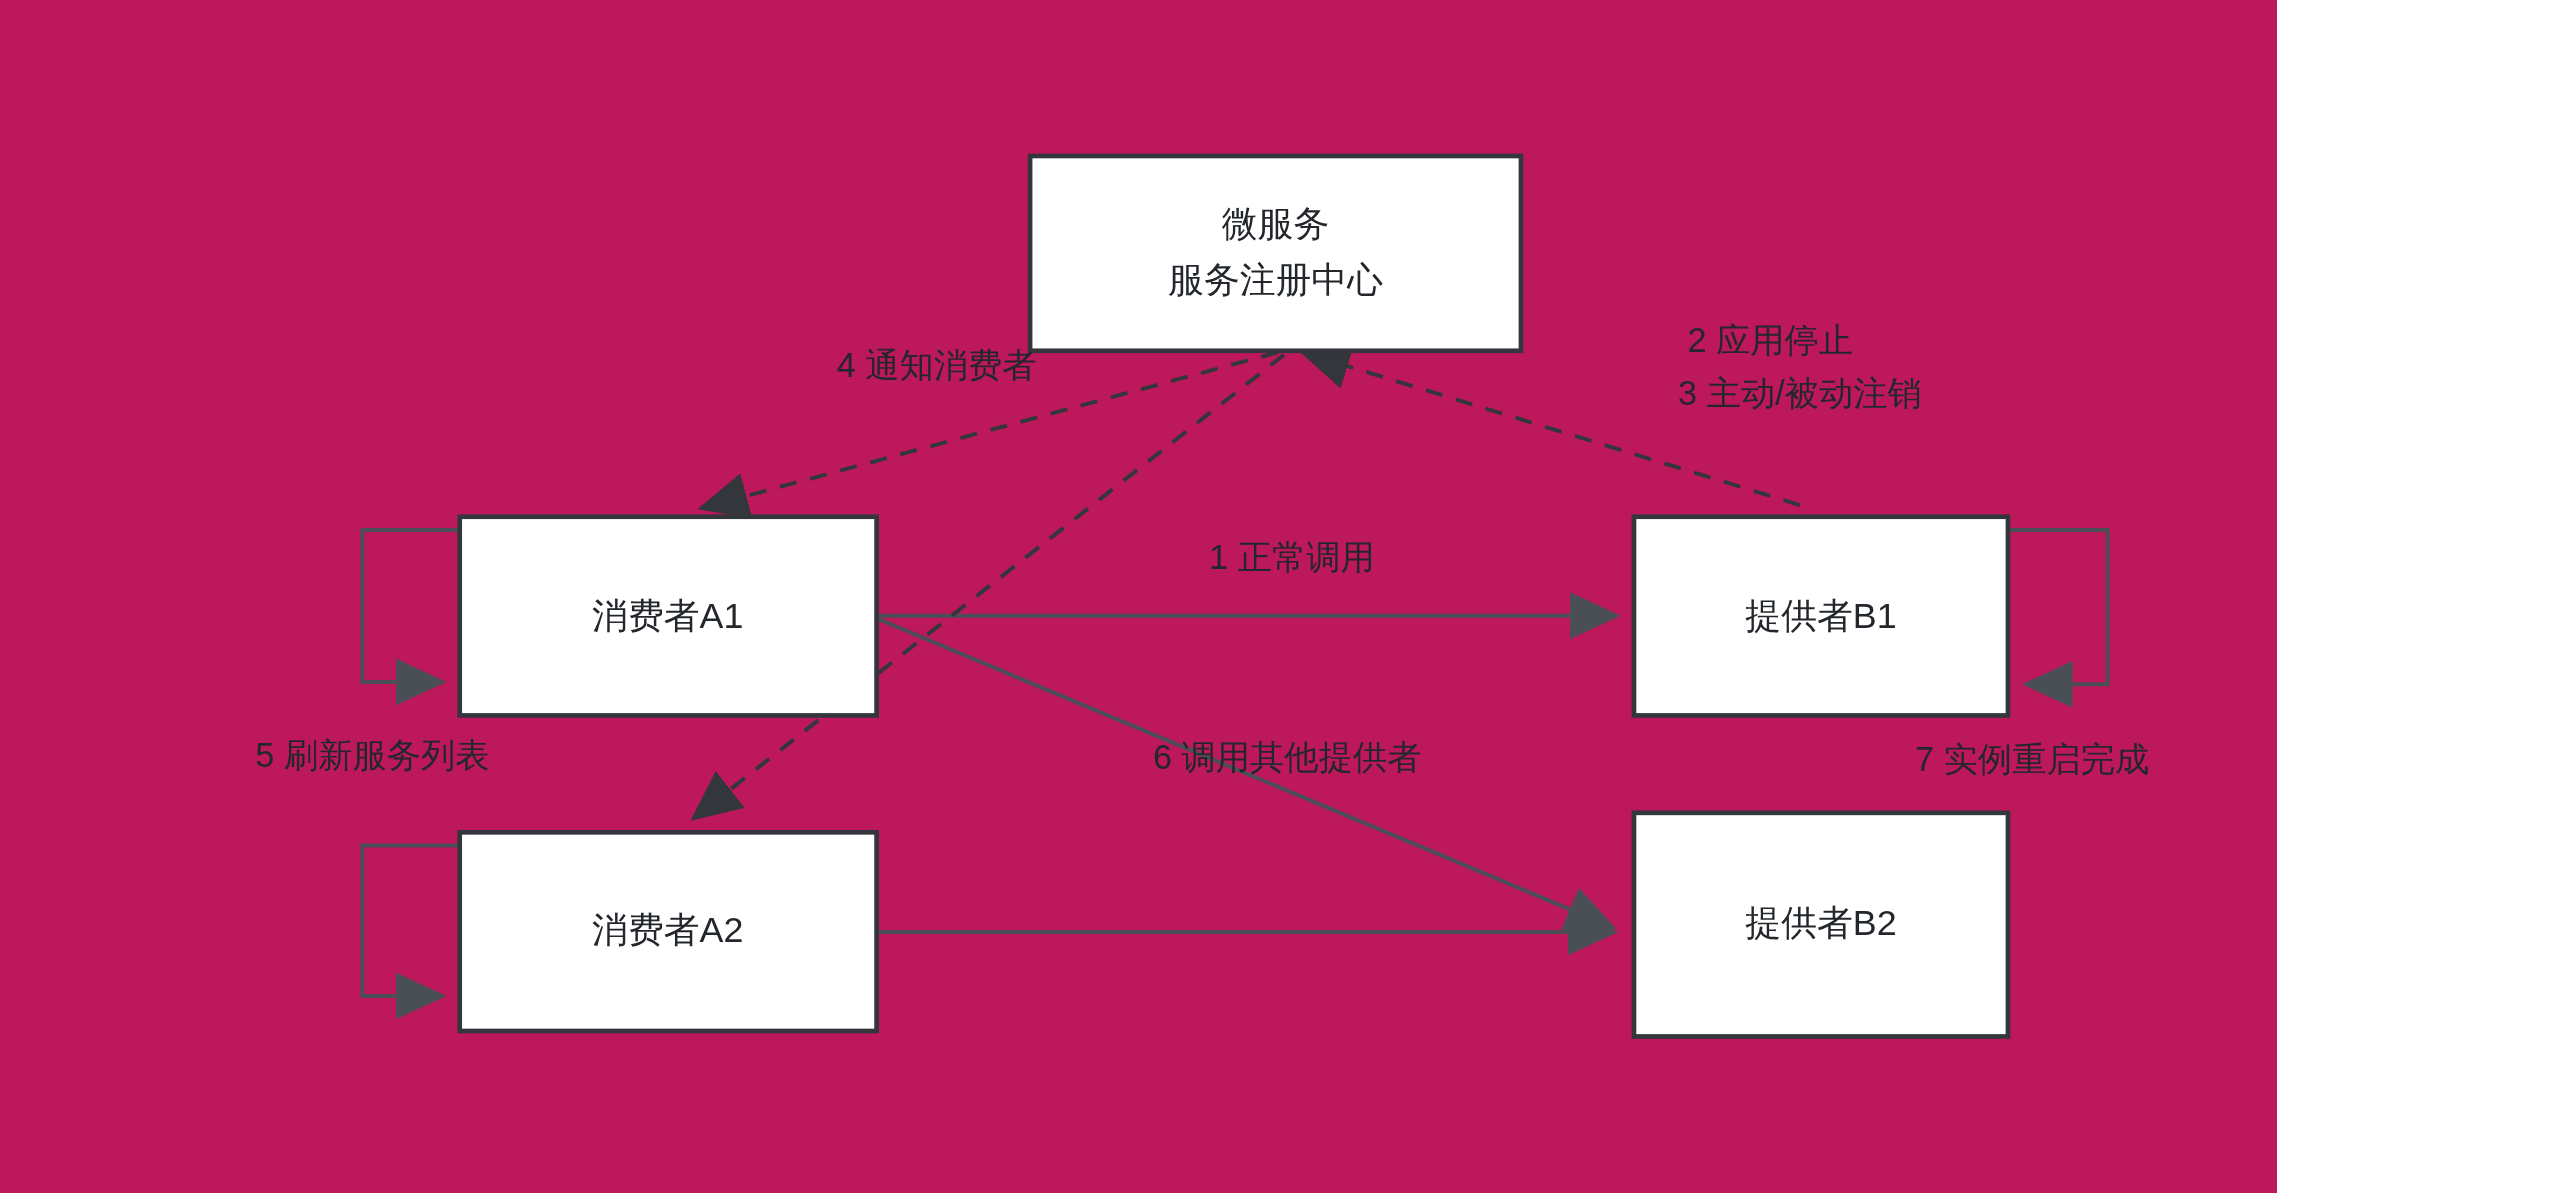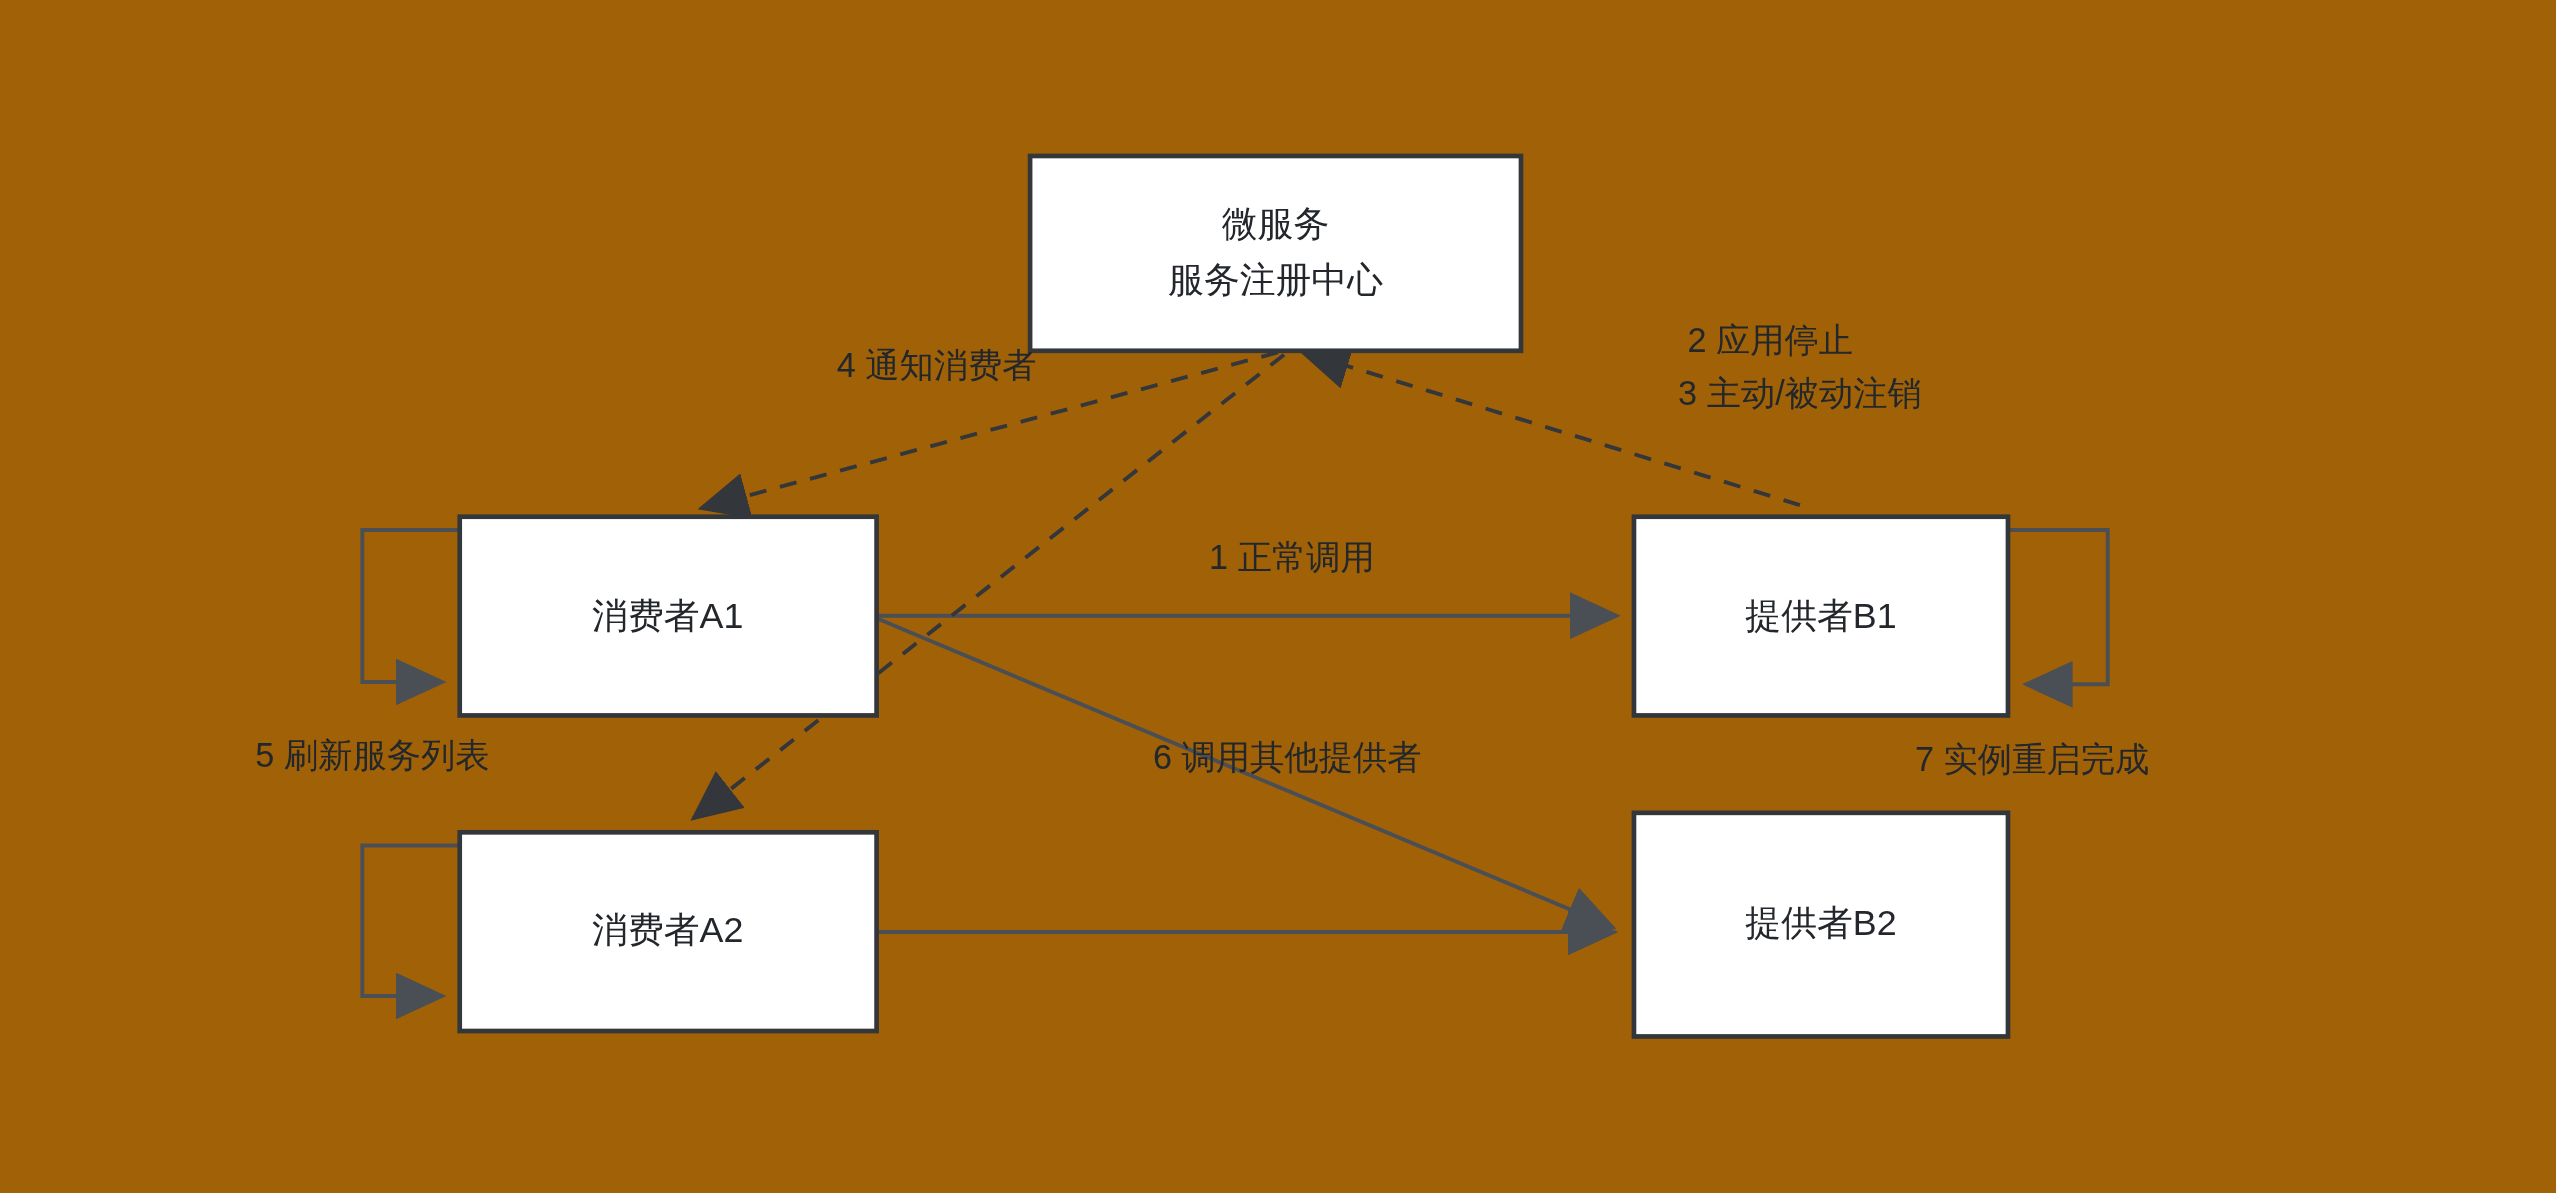--- a/index.html
+++ b/index.html
@@ -8,23 +8,23 @@
     background: #ffffff;
   }
   body {
     width: 2576px;
     height: 1194px;
     font-family: "Liberation Sans", sans-serif;
     overflow: hidden;
   }
   #stage {
     position: relative;
-    width: 2556px;
+    width: 2277px;
     height: 1194px;
-    background: #a16207;
+    background: #be185d;
     text-decoration: underline;
   }
   #diagram-svg {
     position: absolute;
     left: 0;
     top: 0;
     width: 2576px;
     height: 1194px;
   }
   .node-rect {

